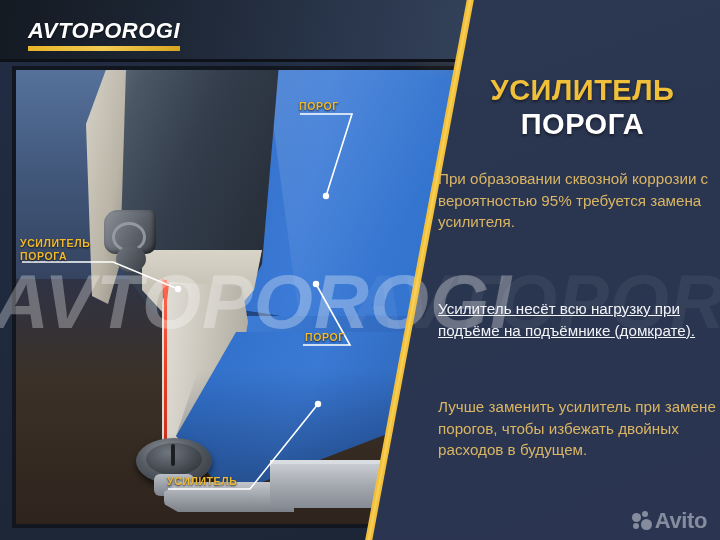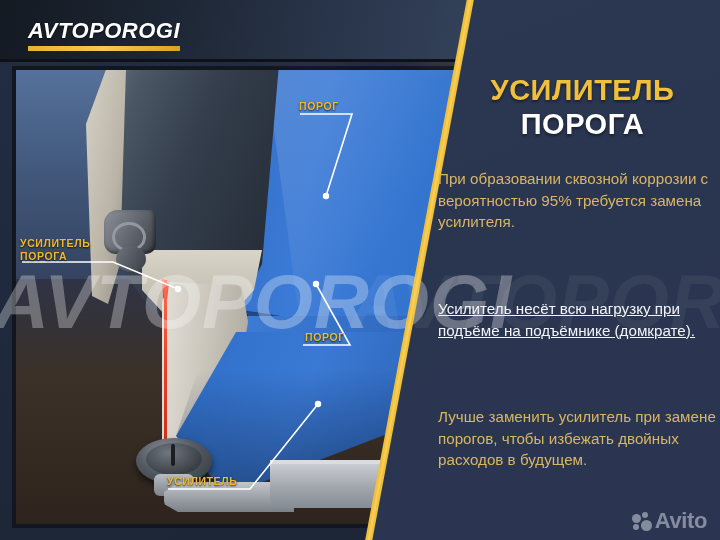--- a/index.html
+++ b/index.html
@@ -264,36 +264,36 @@
     display:block; font-size:29px; font-weight:bold; color:#ffffff;
     letter-spacing:.5px; margin-top:5px;
     text-shadow:0 2px 3px rgba(0,0,0,.45);
   }
   .para{
     position:absolute; left:1px; width:278px;
     font-size:15.2px; line-height:1.42; font-weight:normal;
   }
   #p1{ top:168px; color:#d9b564; }
   #p2{ top:298px; color:#f2f4f7;text-decoration:underline; }
-  #p3{ top:406px; color:#d9b564; }
+  #p3{ top:396px; color:#d9b564; }
 
   
   .wm-right{
     position:absolute; left:350px; top:258px;
     font-size:76px; font-weight:bold; font-style:italic;
     letter-spacing:1px; white-space:nowrap;
     color:rgba(255,255,255,.055);
     z-index:13; pointer-events:none;
     font-family:"Liberation Sans", sans-serif;
   }
 
   
   .avito{
     position:absolute; right:13px; bottom:8px;
-    z-index:20; display:flex; align-items:flex-end; gap:3px;
+    z-index:20; display:flex; align-items:center; gap:3px;
     opacity:.55;
   }
   .avito .dots{ position:relative; width:20px; height:20px; }
   .avito .d{ position:absolute; border-radius:50%; background:#cfd4de; }
   .avito .d1{ left:0px;  top:2px;  width:9px;  height:9px; }
   .avito .d2{ left:10px; top:0px;  width:6px;  height:6px; }
   .avito .d3{ left:1px;  top:12px; width:6px;  height:6px; }
   .avito .d4{ left:9px;  top:8px;  width:11px; height:11px; }
   .avito .atext{
     font-size:22px; font-weight:bold; color:#cfd4de;

